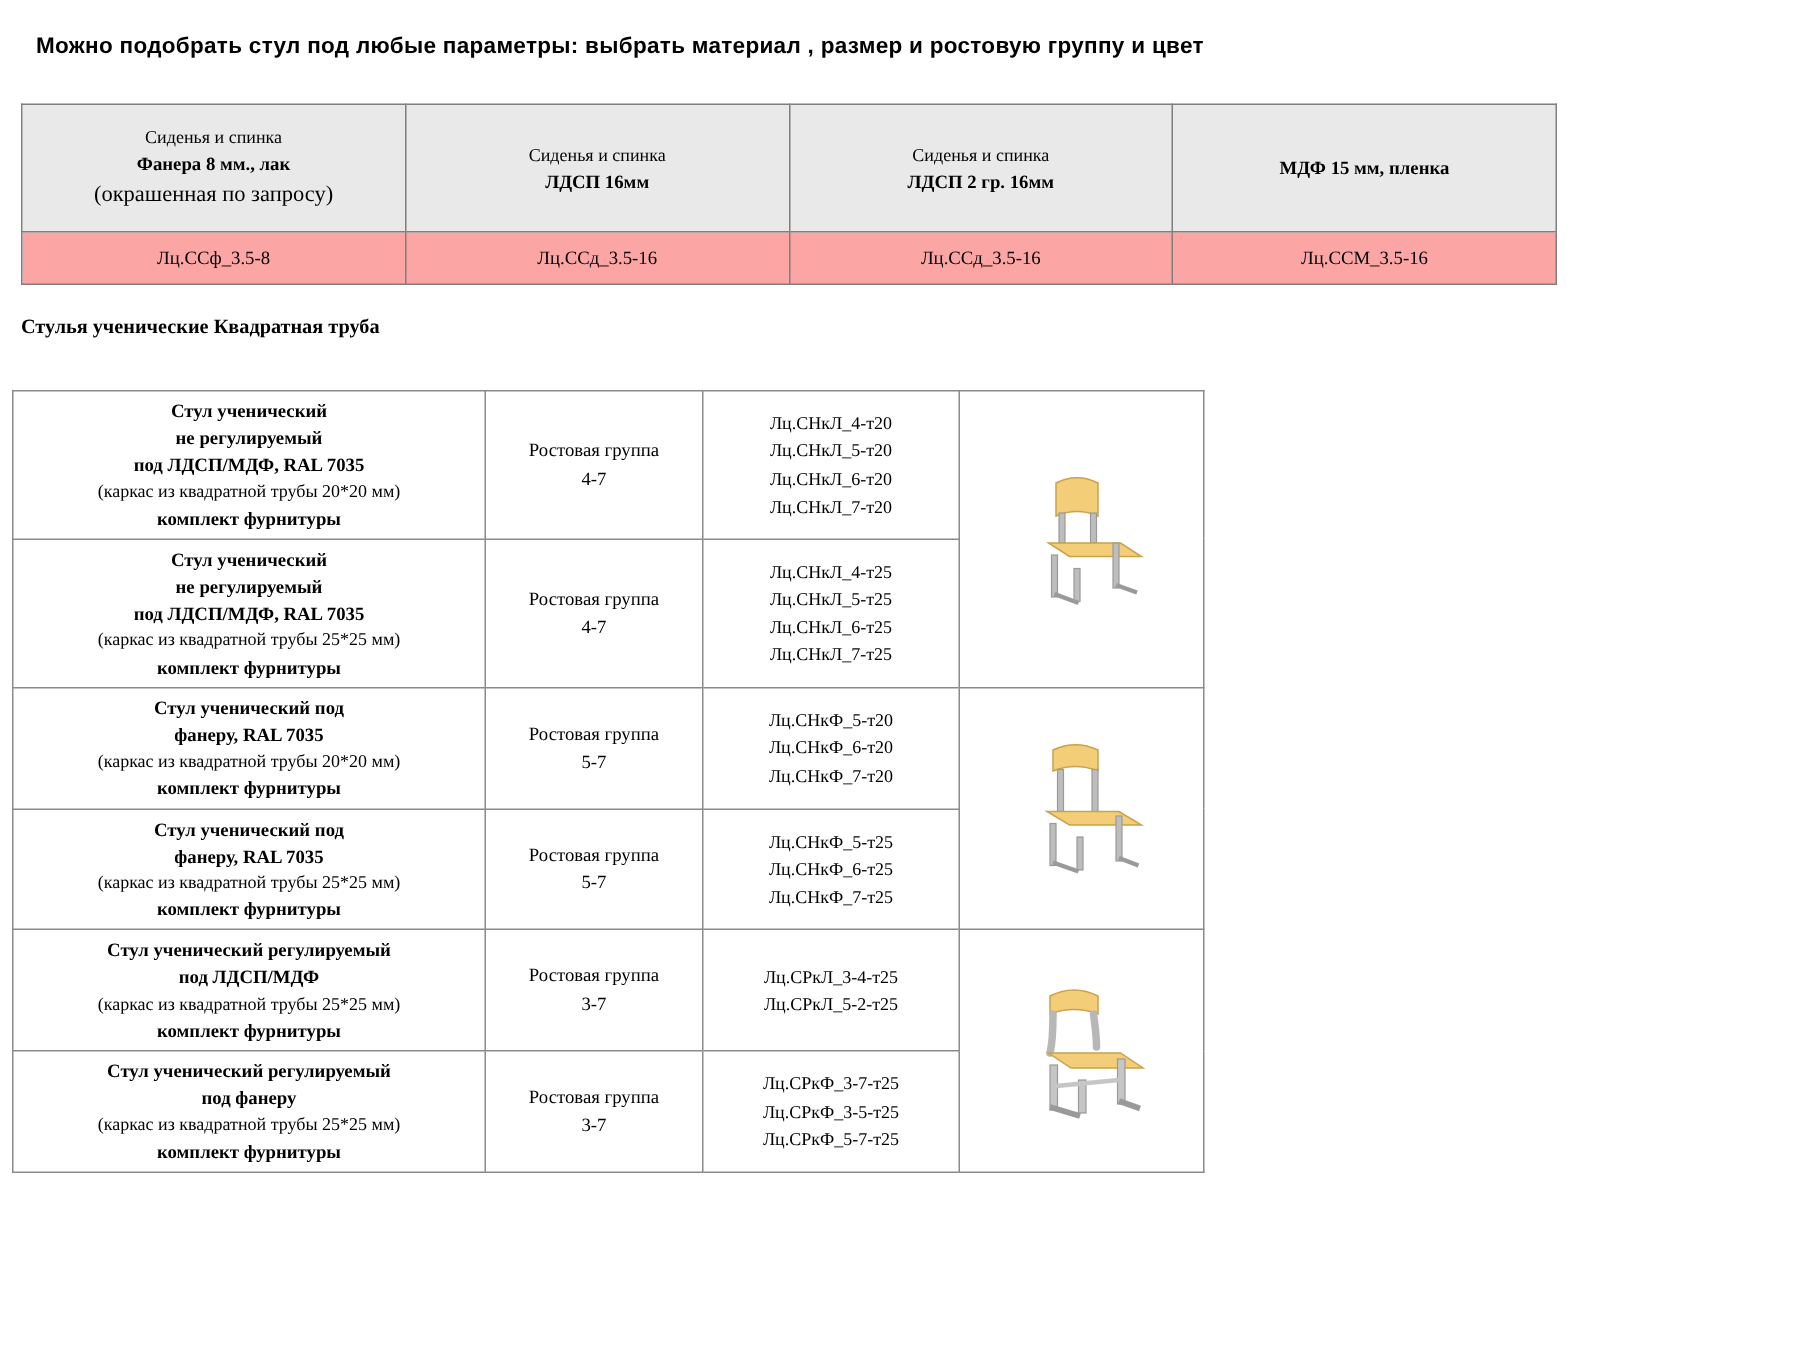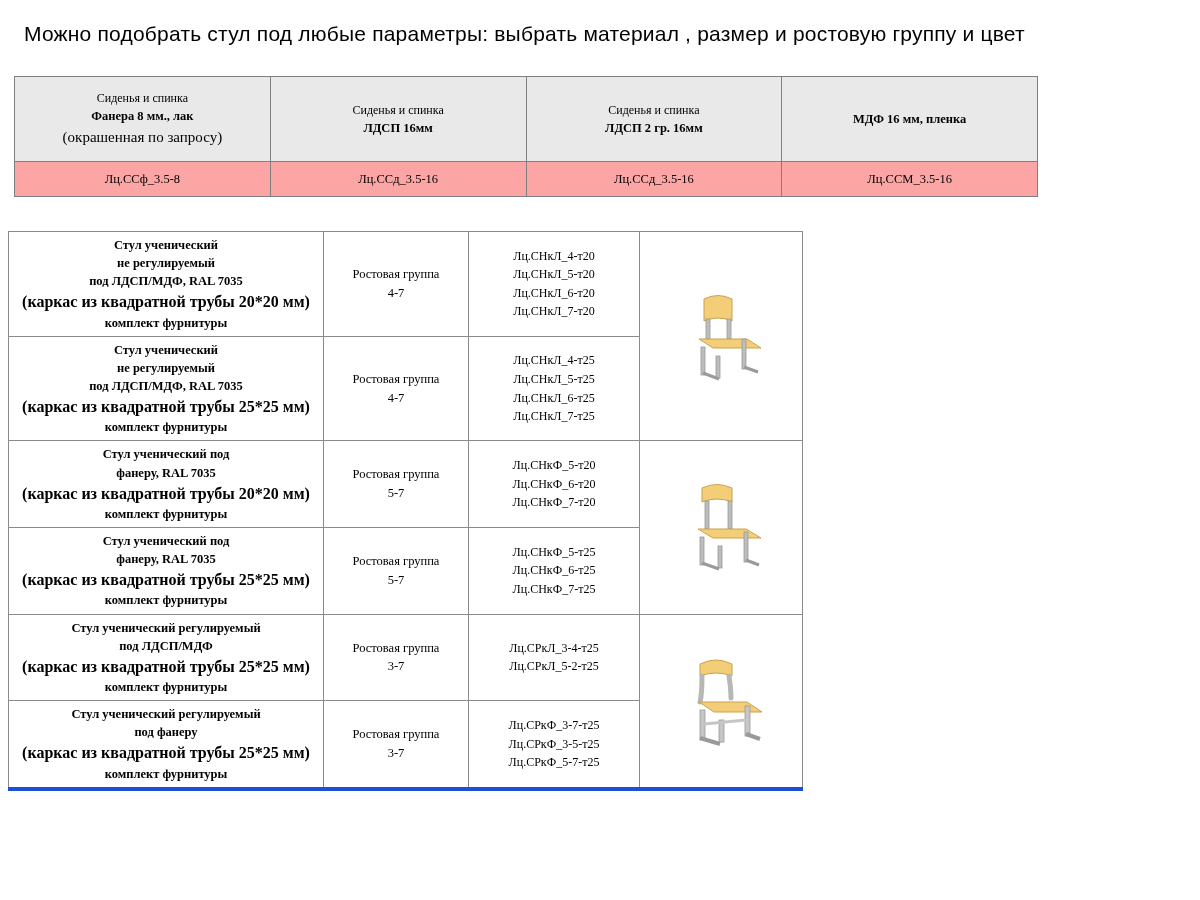--- a/index.html
+++ b/index.html
@@ -19,22 +19,22 @@
     position: relative;
     width: 1200px;
     height: 900px;
     box-sizing: border-box;
   }
   .intro {
     padding: 0 20px;
   }
   .intro-line {
     font-family: "Liberation Sans", sans-serif;
-    font-weight: normal;
-    font-size: 21px;
+    font-weight: bold;
+    font-size: 15px;
     letter-spacing: 0.2px;
     color: #000;
   }
   .intro-line.l1 { margin: 22px 0 0 4px; }
   .intro-line.l2 { margin: 24px 0 0 4px; }
 
   table {
     border-collapse: collapse;
     font-family: "Liberation Serif", serif;
   }
@@ -80,37 +80,37 @@
 
   
   .chairs-wrap {
     margin: 34px 0 0 8px;
     width: 760px;
   }
   table.chairs {
     width: 760px;
     table-layout: fixed;
     border-top: 1px solid #6f6f6f;
-    border-bottom: 4px solid #1d4ed8;
+    border-bottom: 1px solid #1d4ed8;
   }
   table.chairs td {
     border: 1px solid #8a8a8a;
     vertical-align: middle;
     padding: 4px 4px;
   }
   td.c-desc {
     width: 306px;
     text-align: center;
     font-size: 12.5px;
     line-height: 1.45;
     font-weight: bold;
   }
   td.c-desc .thin {
-    font-weight: bold;
-    font-size: 16px;
+    font-weight: normal;
+    font-size: 12px;
   }
   td.c-group {
     width: 136px;
     text-align: center;
     font-weight: normal;
     font-size: 12.5px;
     line-height: 1.5;
   }
   td.c-codes {
     width: 162px;
@@ -154,33 +154,34 @@
         </td>
         <td>
           <div>Сиденья и спинка</div>
           <div><b>ЛДСП 16мм</b></div>
         </td>
         <td>
           <div>Сиденья и спинка</div>
           <div><b>ЛДСП 2 гр. 16мм</b></div>
         </td>
         <td>
-          <div><b>МДФ 16 мм, пленка</b></div>
+          <div><b>МДФ 15 мм, пленка</b></div>
         </td>
       </tr>
       <tr class="codes">
         <td>Лц.ССф_3.5-8</td>
         <td>Лц.ССд_3.5-16</td>
         <td>Лц.ССд_3.5-16</td>
         <td>Лц.ССМ_3.5-16</td>
       </tr>
     </tbody>
       </table>
   </div>
 
+  <div class="section-title">Стулья ученические Квадратная труба</div>
 
   <div class="chairs-wrap">
     <table class="chairs">
 
       <tbody>
           <tr>
         <td class="c-desc">
           <div>Стул ученический</div>
           <div>не регулируемый</div>
           <div>под ЛДСП/МДФ, RAL 7035</div>

